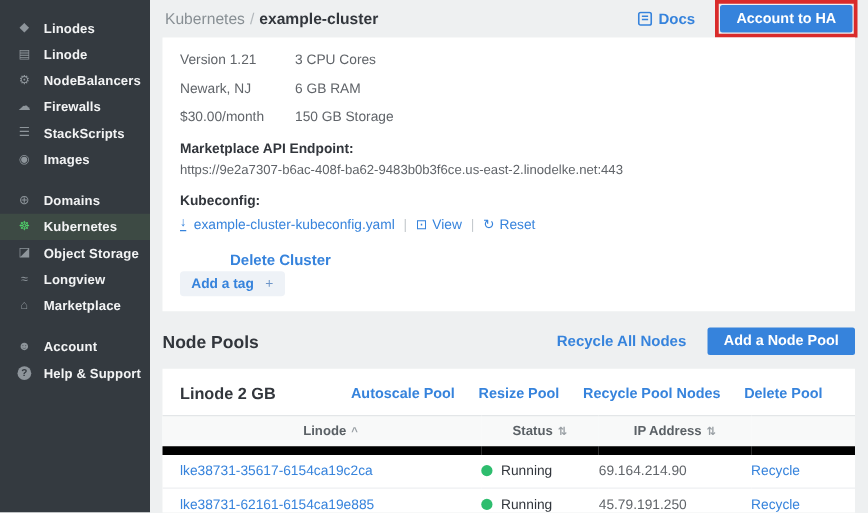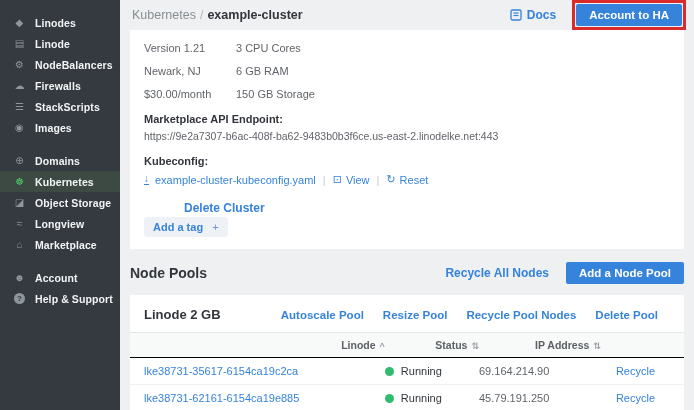--- a/index.html
+++ b/index.html
@@ -67,28 +67,28 @@
   .pools-actions .link { font-size:12px; font-weight:700; margin-right:17px; }
 
   .pool-card { padding-top:10px; }
   .pool-head { display:flex; align-items:center; padding:2px 26px 10px 14px; }
   .pool-name { font-size:13px; font-weight:700; }
   .pool-links { margin-left:auto; display:flex; }
   .pool-links .link { font-size:11.5px; font-weight:700; margin-left:19px; }
 
   table { width:100%; border-collapse:collapse; font-size:11px; }
   thead th {
-    background:#f8f9f9; border-top:1px solid #e3e6e8; border-bottom:1px solid #000000;
-    font-weight:700; color:#5b6166; text-align:right; font-size:10.5px; padding:6px 0; cursor:pointer;
+    background:#f8f9f9; border-top:1px solid #e3e6e8; border-bottom:7px solid #000000;
+    font-weight:700; color:#5b6166; text-align:center; font-size:10.5px; padding:6px 0; cursor:pointer;
   }
   th .sort { color:#9aa0a5; font-size:9px; margin-left:4px; }
   th.col-linode, td.col-linode { padding-left:14px; width:46%; }
   th.col-status, td.col-status { width:17%; }
   th.col-ip, td.col-ip { width:22%; }
-  td.col-action { text-align:center; padding-right:14px;margin-top:32px; }
+  td.col-action { text-align:left; padding-right:14px;margin-top:32px; }
   tbody td { border-bottom:1px solid #eef0f2; padding:7px 0; color:#32363c; }
   .dot { display:inline-block; width:9px; height:9px; border-radius:50%; background:#2ebd6e; margin-right:7px; vertical-align:-1px; }
   td.col-ip { color:#606469; }
 </style>
 </head>
 <body>
 
 <nav class="sidebar">
   <div class="nav-section">
     <div class="nav-item">

